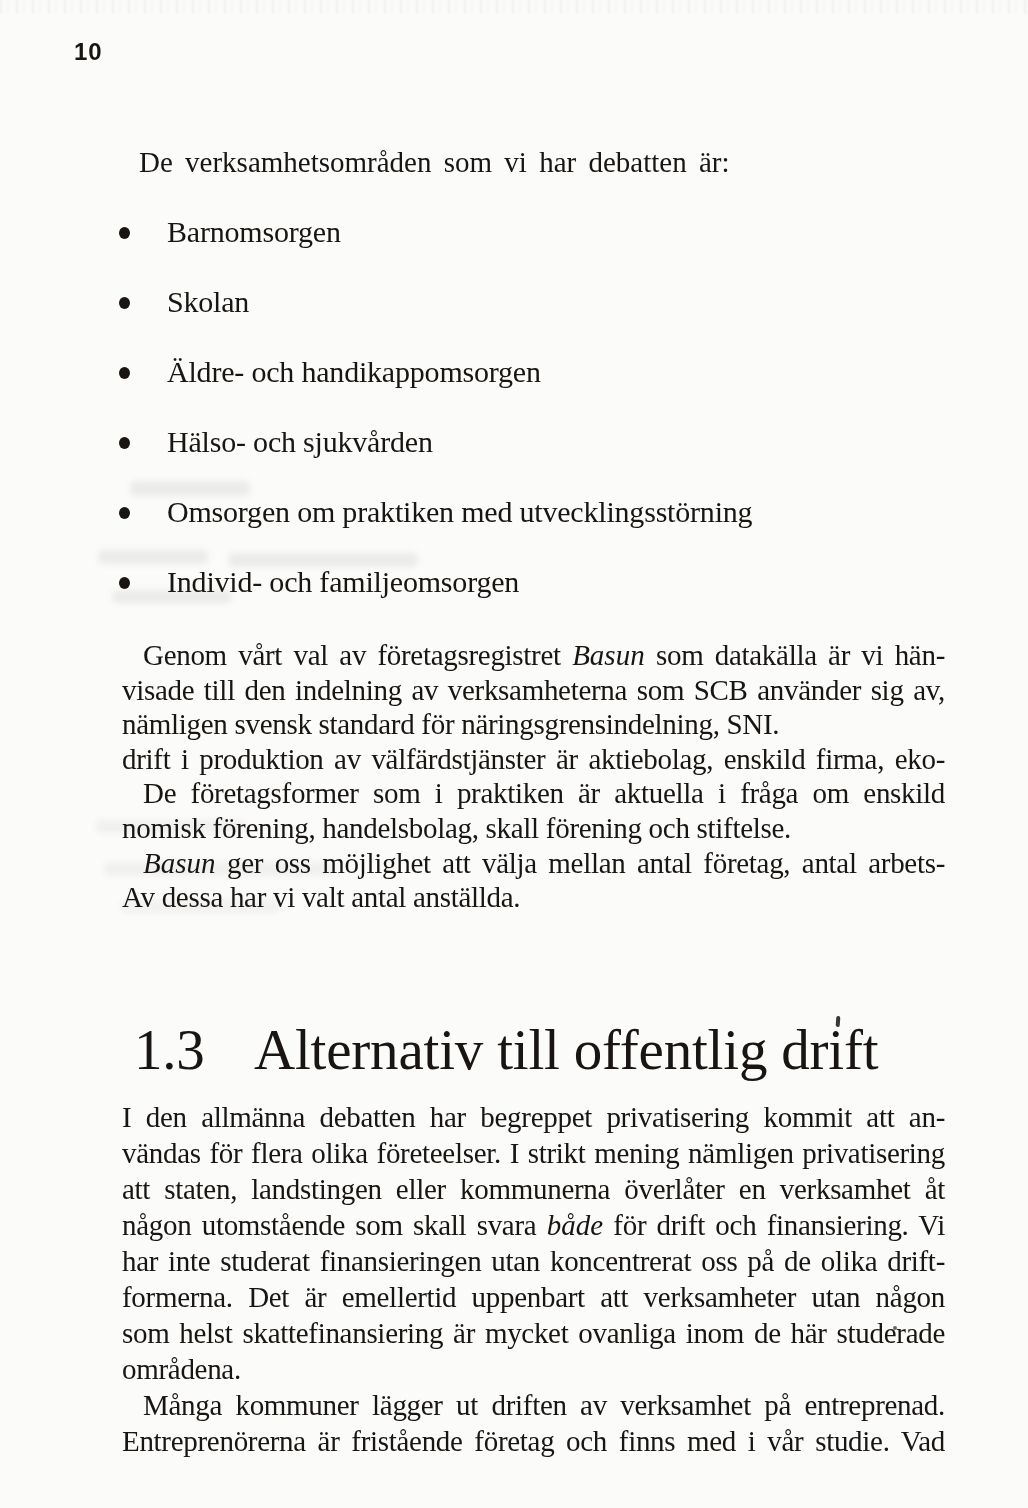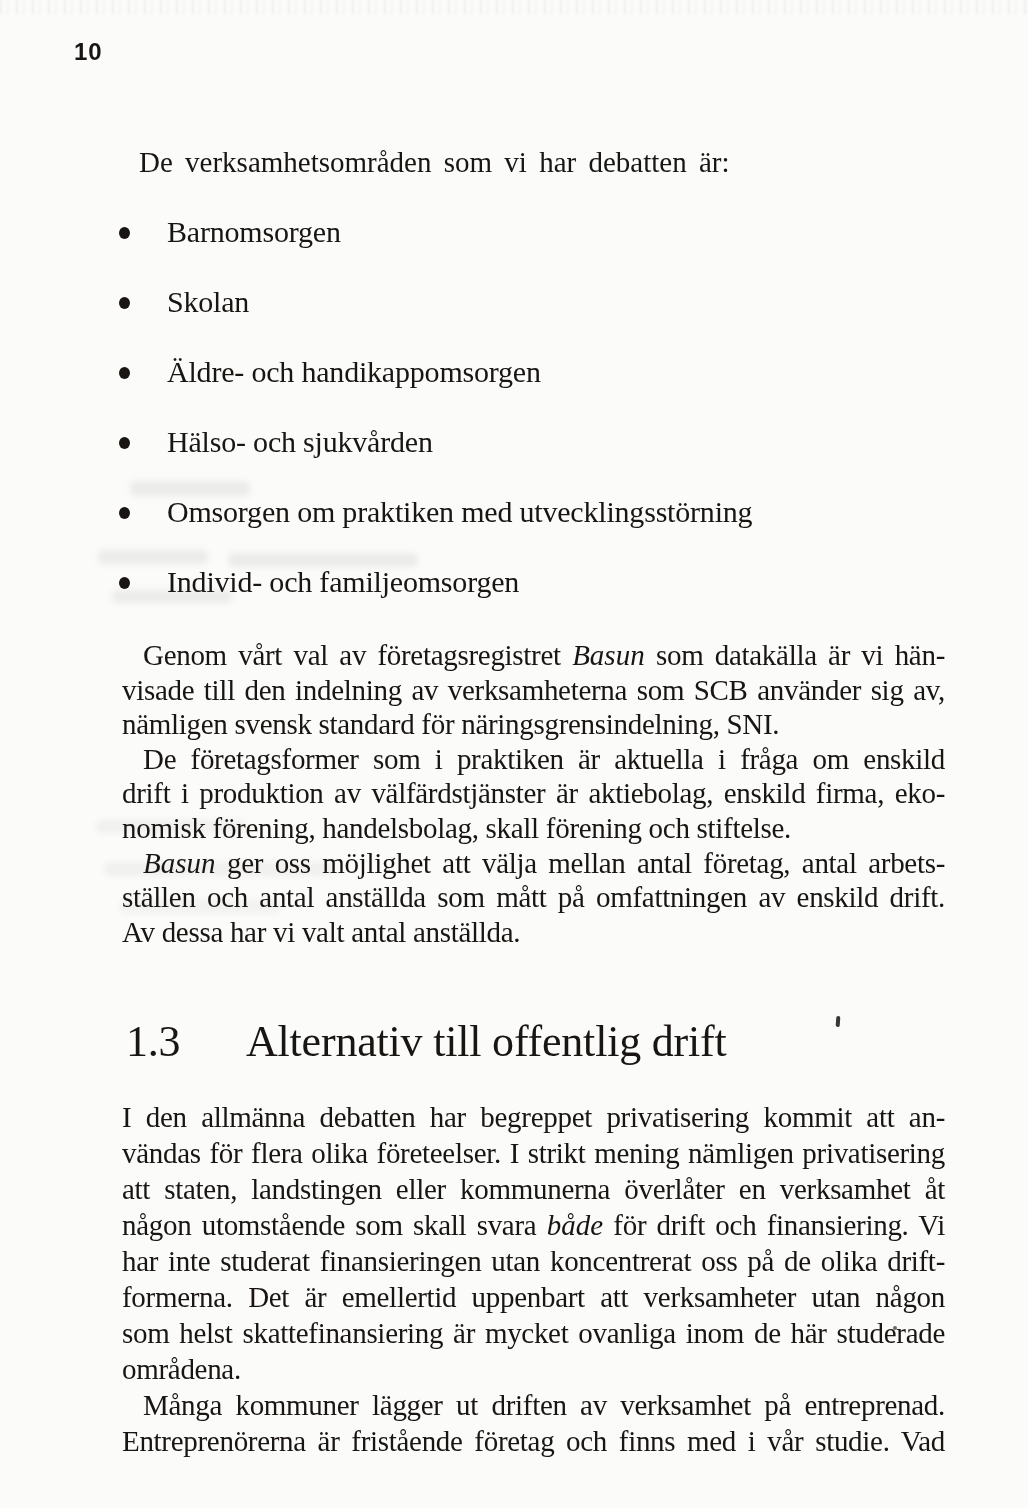--- a/index.html
+++ b/index.html
@@ -62,22 +62,22 @@
   }
   .block1{top:638px;line-height:34.6px;}
   .block2{top:1099px;line-height:36px;}
   .tline{text-align:justify;text-align-last:justify;}
   .tline.noj{text-align-last:left;}
   .tline.indent{text-indent:21px;}
   .tline i{font-style:italic;letter-spacing:0;}
   .heading{
     position:absolute;left:122px;top:1014px;width:823px;
     display:flex;align-items:baseline;
-    font-size:44px;line-height:48px;
-    font-weight:normal;margin:4px;
+    font-size:57px;line-height:48px;
+    font-weight:normal;margin:12px;
     letter-spacing:-0.2px;
   }
   .heading .hnum{display:inline-block;width:120px;flex:0 0 120px;}
   
   .smudge{
     position:absolute;
     background:rgba(75,72,64,.085);
     filter:blur(3px);
     border-radius:5px;
   }
@@ -125,25 +125,24 @@
   <div class="smudge sm3"></div>
   <div class="smudge sm4"></div>
   <div class="smudge sm5"></div>
   <div class="smudge sm6"></div>
   <div class="smudge sm7"></div>
 
   <div class="body block1">
       <div class="tline indent"><span>Genom vårt val av företagsregistret </span><i>Basun</i><span> som datakälla är vi hän-</span></div>
       <div class="tline"><span>visade till den indelning av verksamheterna som SCB använder sig av,</span></div>
       <div class="tline noj"><span>nämligen svensk standard för näringsgrensindelning, SNI.</span></div>
+      <div class="tline"><span>drift i produktion av välfärdstjänster är aktiebolag, enskild firma, eko-</span></div>
       <div class="tline indent"><span>De företagsformer som i praktiken är aktuella i fråga om enskild</span></div>
-      <div class="tline"><span>drift i produktion av välfärdstjänster är aktiebolag, enskild firma, eko-</span></div>
       <div class="tline noj"><span>nomisk förening, handelsbolag, skall förening och stiftelse.</span></div>
       <div class="tline indent"><i>Basun</i><span> ger oss möjlighet att välja mellan antal företag, antal arbets-</span></div>
-      <div class="tline"><span>ställen och antal anställda som mått på omfattningen av enskild drift.</span></div>
       <div class="tline noj"><span>Av dessa har vi valt antal anställda.</span></div>
     </div>
 
   <h2 class="heading">
     <span class="hnum">1.3</span>
     <span class="htitle">Alternativ till offentlig drift</span>
   </h2>
   <div class="tick"></div>
 
   <div class="body block2">

